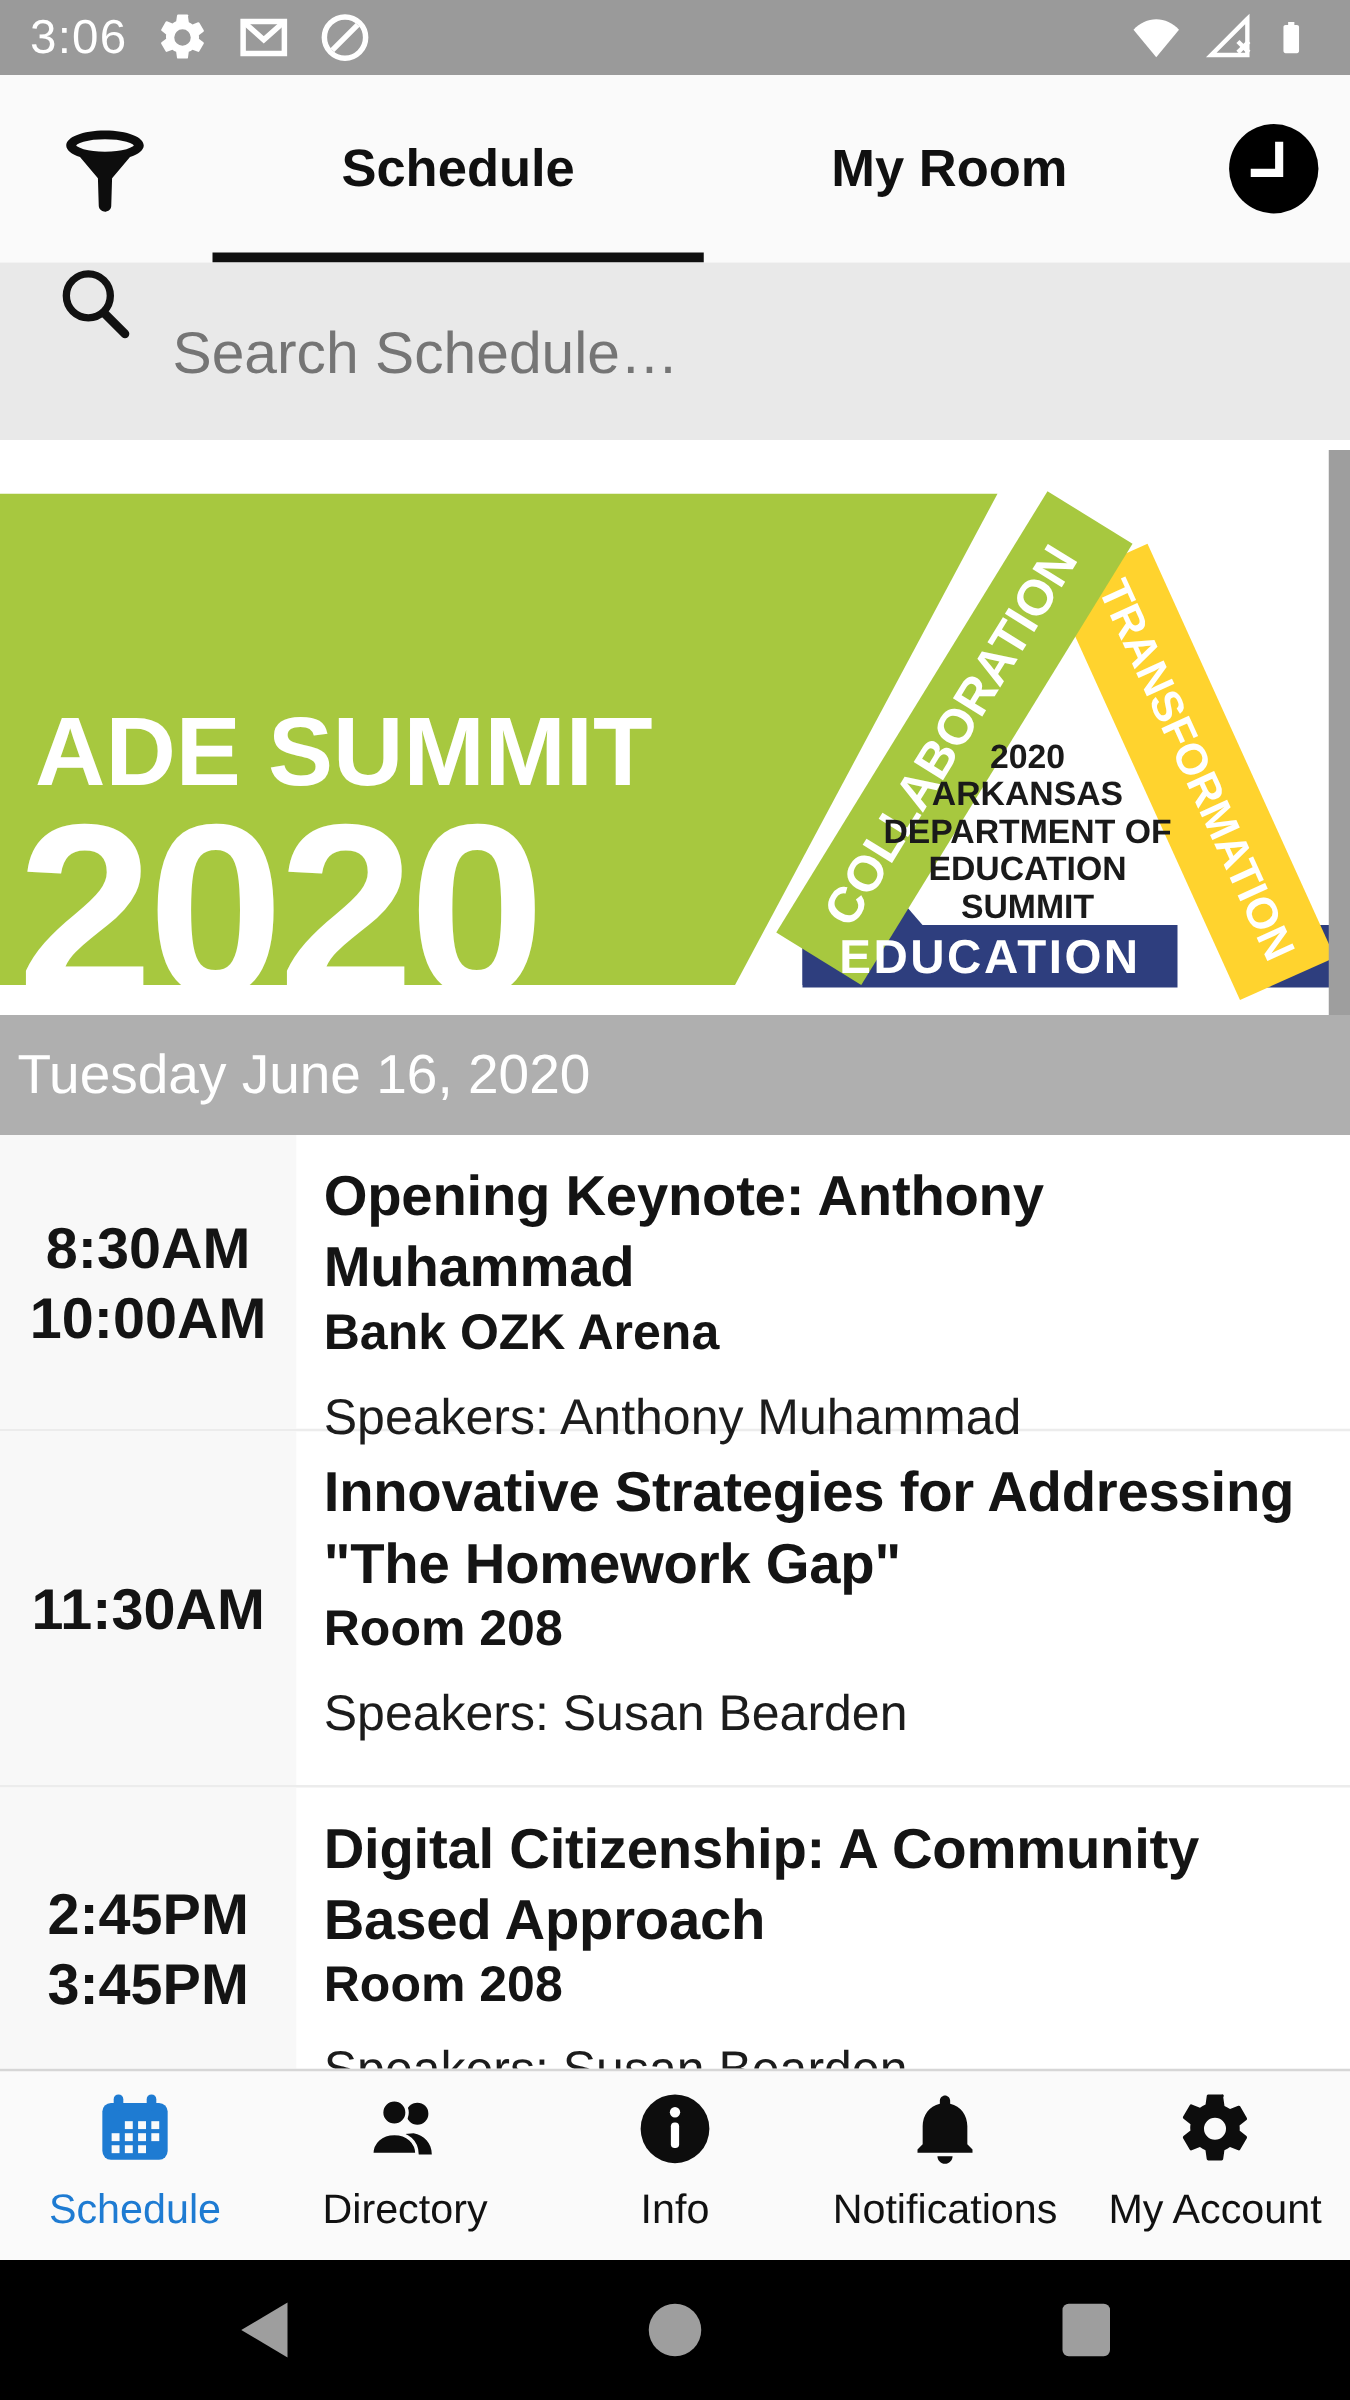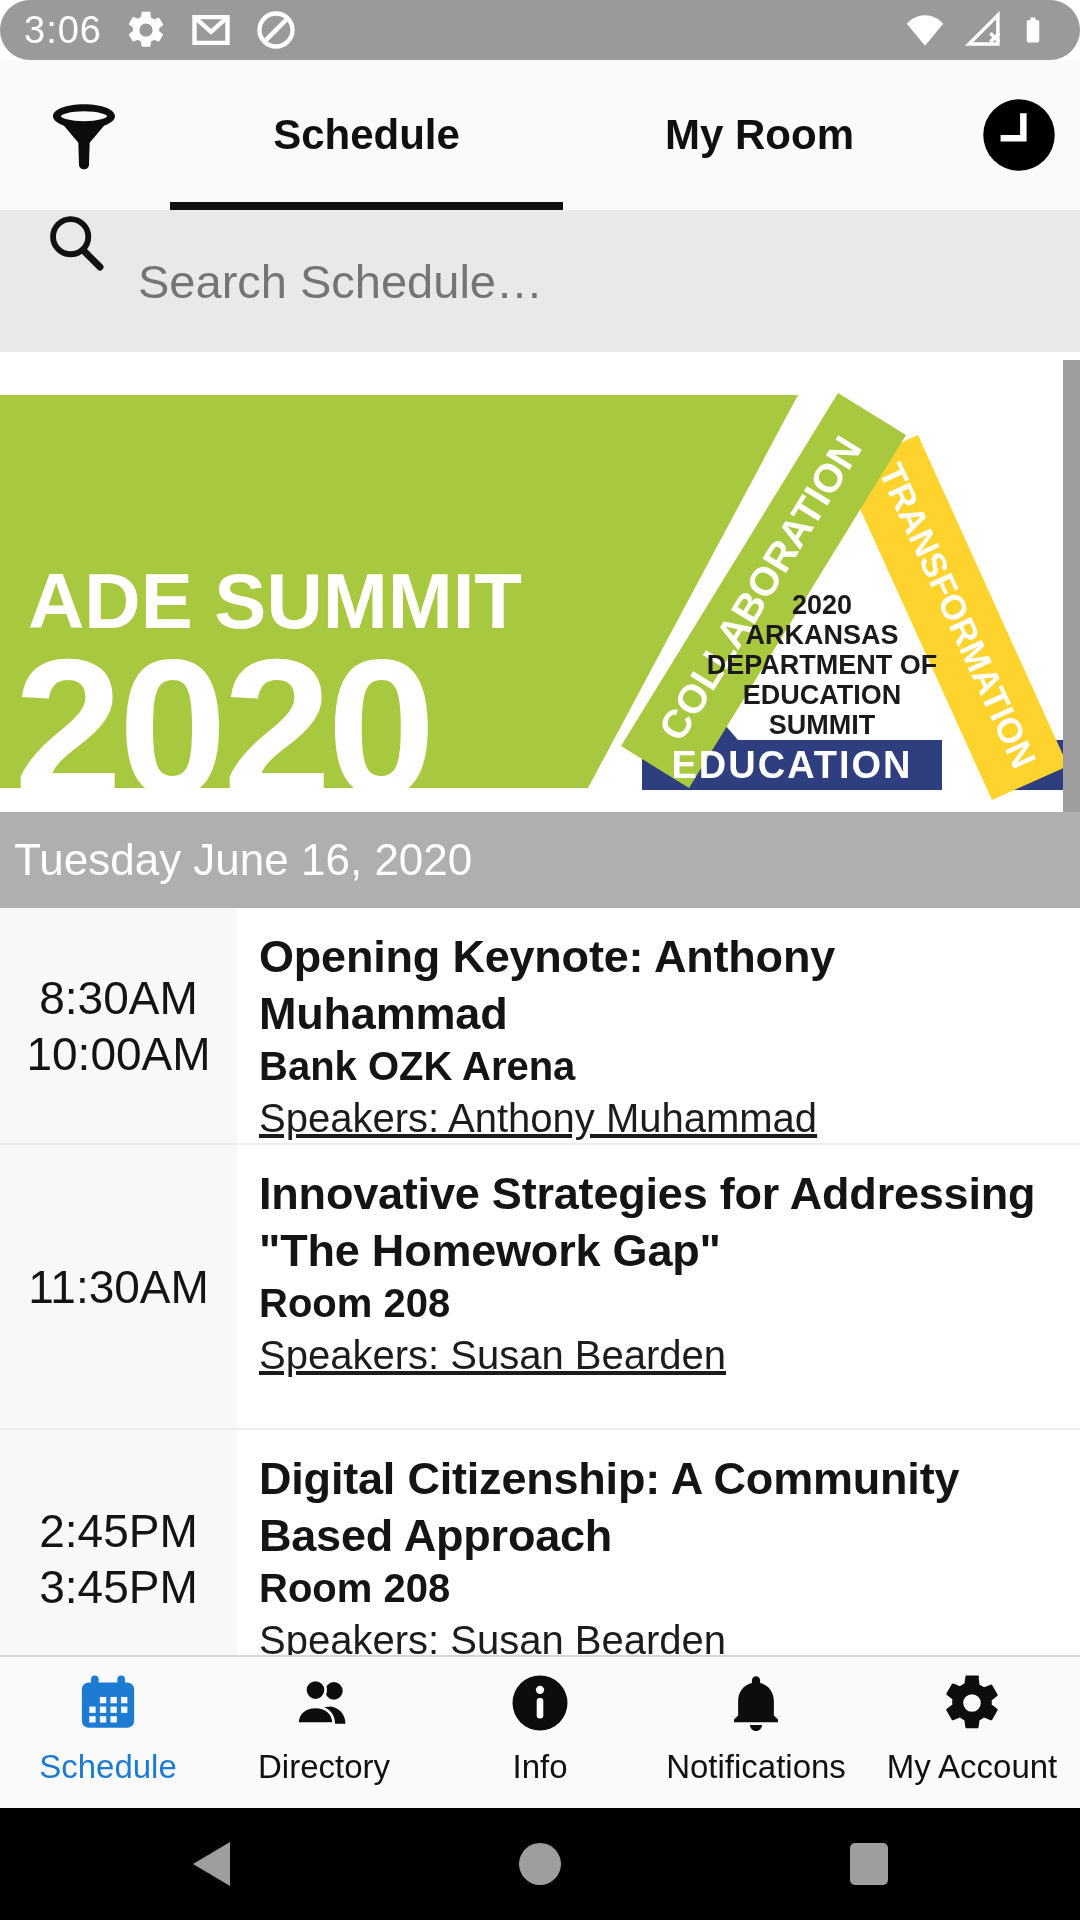--- a/index.html
+++ b/index.html
@@ -6,21 +6,21 @@
   html,body { background:#444; }
   .screen {
     position:relative; width:1080px; height:1920px; margin:0 auto;
     background:#fff; overflow:hidden;
     font-family:"Liberation Sans","DejaVu Sans",sans-serif;
   }
   
   .status-bar {
     position:absolute; top:0; left:0; width:1080px; height:60px;
     background:#9A9A9A; display:flex; align-items:center;
-    padding:0 32px 0 24px; color:#fff;border-radius:30px;
+    padding:0 32px 0 24px; color:#fff;
   }
   .status-time { font-size:38px; letter-spacing:1px; }
   .status-left { display:flex; align-items:center; gap:20px; margin-left:22px; }
   .status-right { display:flex; align-items:center; gap:12px; margin-left:auto; }
   .status-left svg, .status-right svg { display:block; }
   
   .tab-bar {
     position:absolute; top:60px; left:0; width:1080px; height:150px;
     background:#FAFAFA;
   }
@@ -53,25 +53,25 @@
   }
   
   .session-list { position:absolute; top:908px; left:0; width:1080px; height:747px; overflow:hidden; background:#fff; }
   .session-row { display:flex; width:1080px; }
   .session-row + .session-row { border-top:2px solid #ECECEC; }
   .row-1 { height:235px; } .row-2 { height:285px; } .row-3 { height:260px; }
   .time-col {
     width:237px; background:#F8F8F8; display:flex; flex-direction:column;
     align-items:center; justify-content:center; flex-shrink:0;
   }
-  .time-line { font-size:46px; font-weight:normal; color:#141414; line-height:56px; }
+  .time-line { font-size:46px; font-weight:bold; color:#141414; line-height:56px; }
   .sess-content { flex:1; padding:20px 41px 0 22px; }
   .sess-title { font-size:45px; font-weight:bold; color:#141414; line-height:57px; letter-spacing:-0.2px; }
   .sess-loc { font-size:40px; font-weight:bold; color:#141414; margin-top:0; line-height:48px; }
-  .sess-spk { font-size:40px; color:#1c1c1c; margin-top:4px; line-height:48px;text-decoration:underline; }
+  .sess-spk { font-size:40px; color:#1c1c1c; margin-top:20px; line-height:48px; }
   
   .bottom-nav {
     position:absolute; top:1655px; left:0; width:1080px; height:153px;
     background:#FAFAFA; border-top:2px solid #D6D6D6; display:flex;
   }
   .nav-item { flex:1; display:flex; flex-direction:column; align-items:center; padding-top:13px; }
   .nav-icon { width:66px; height:66px; }
   .nav-label { font-size:33px; color:#111; margin-top:12px; }
   .nav-item.active .nav-label { color:#1E7BD2; }
   

